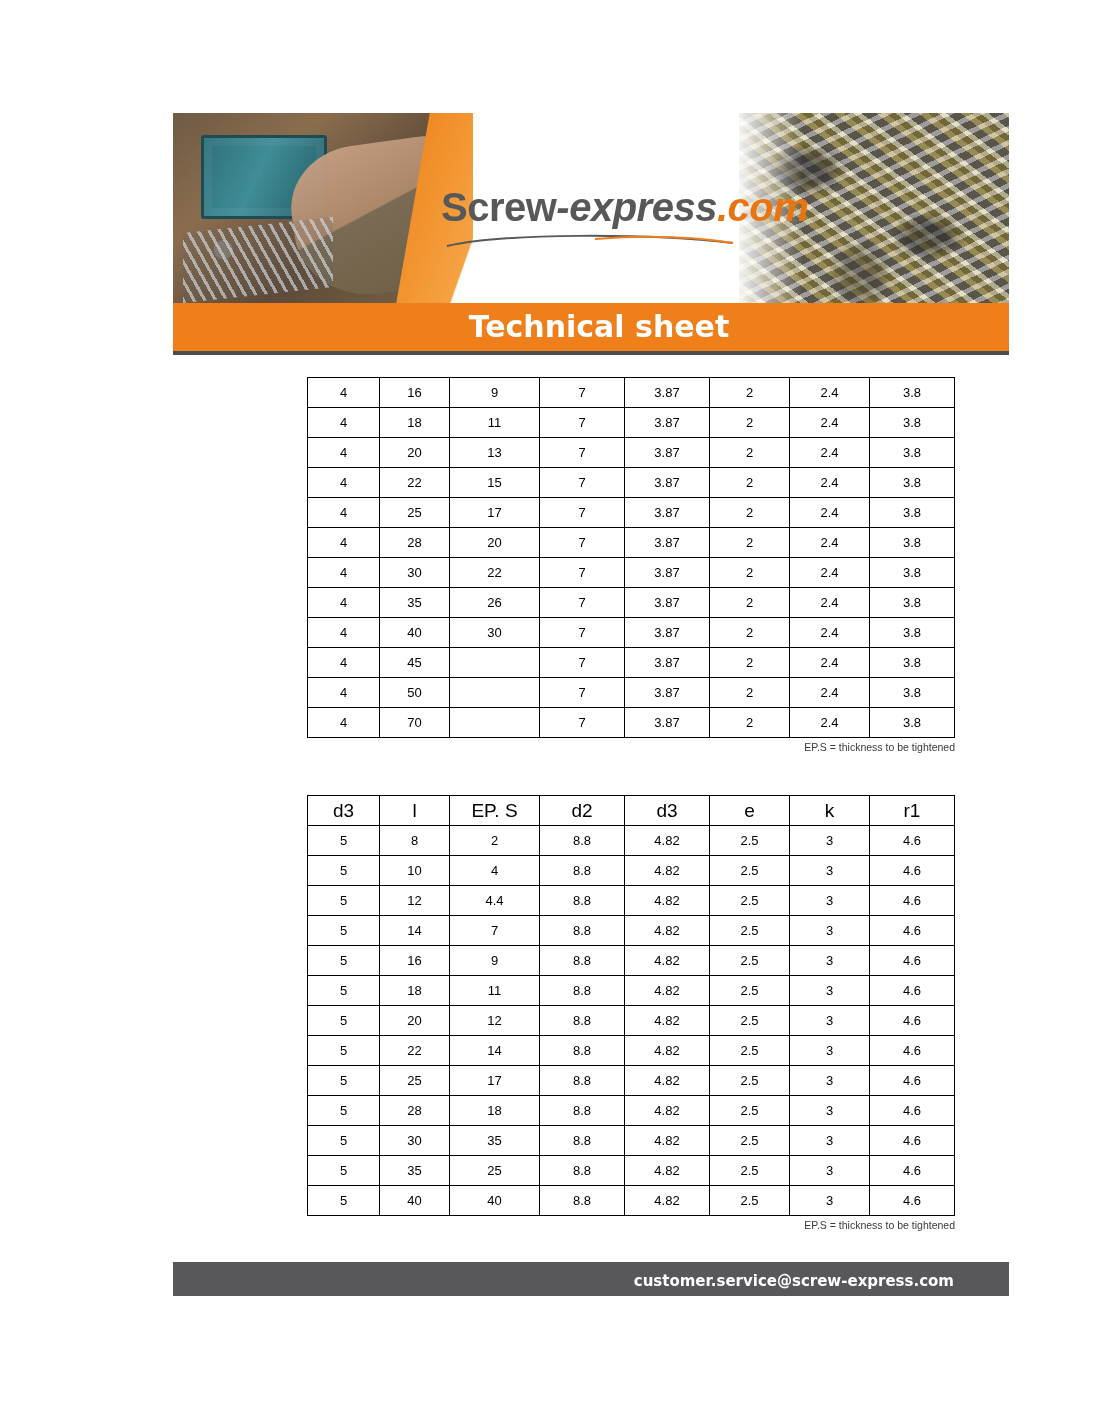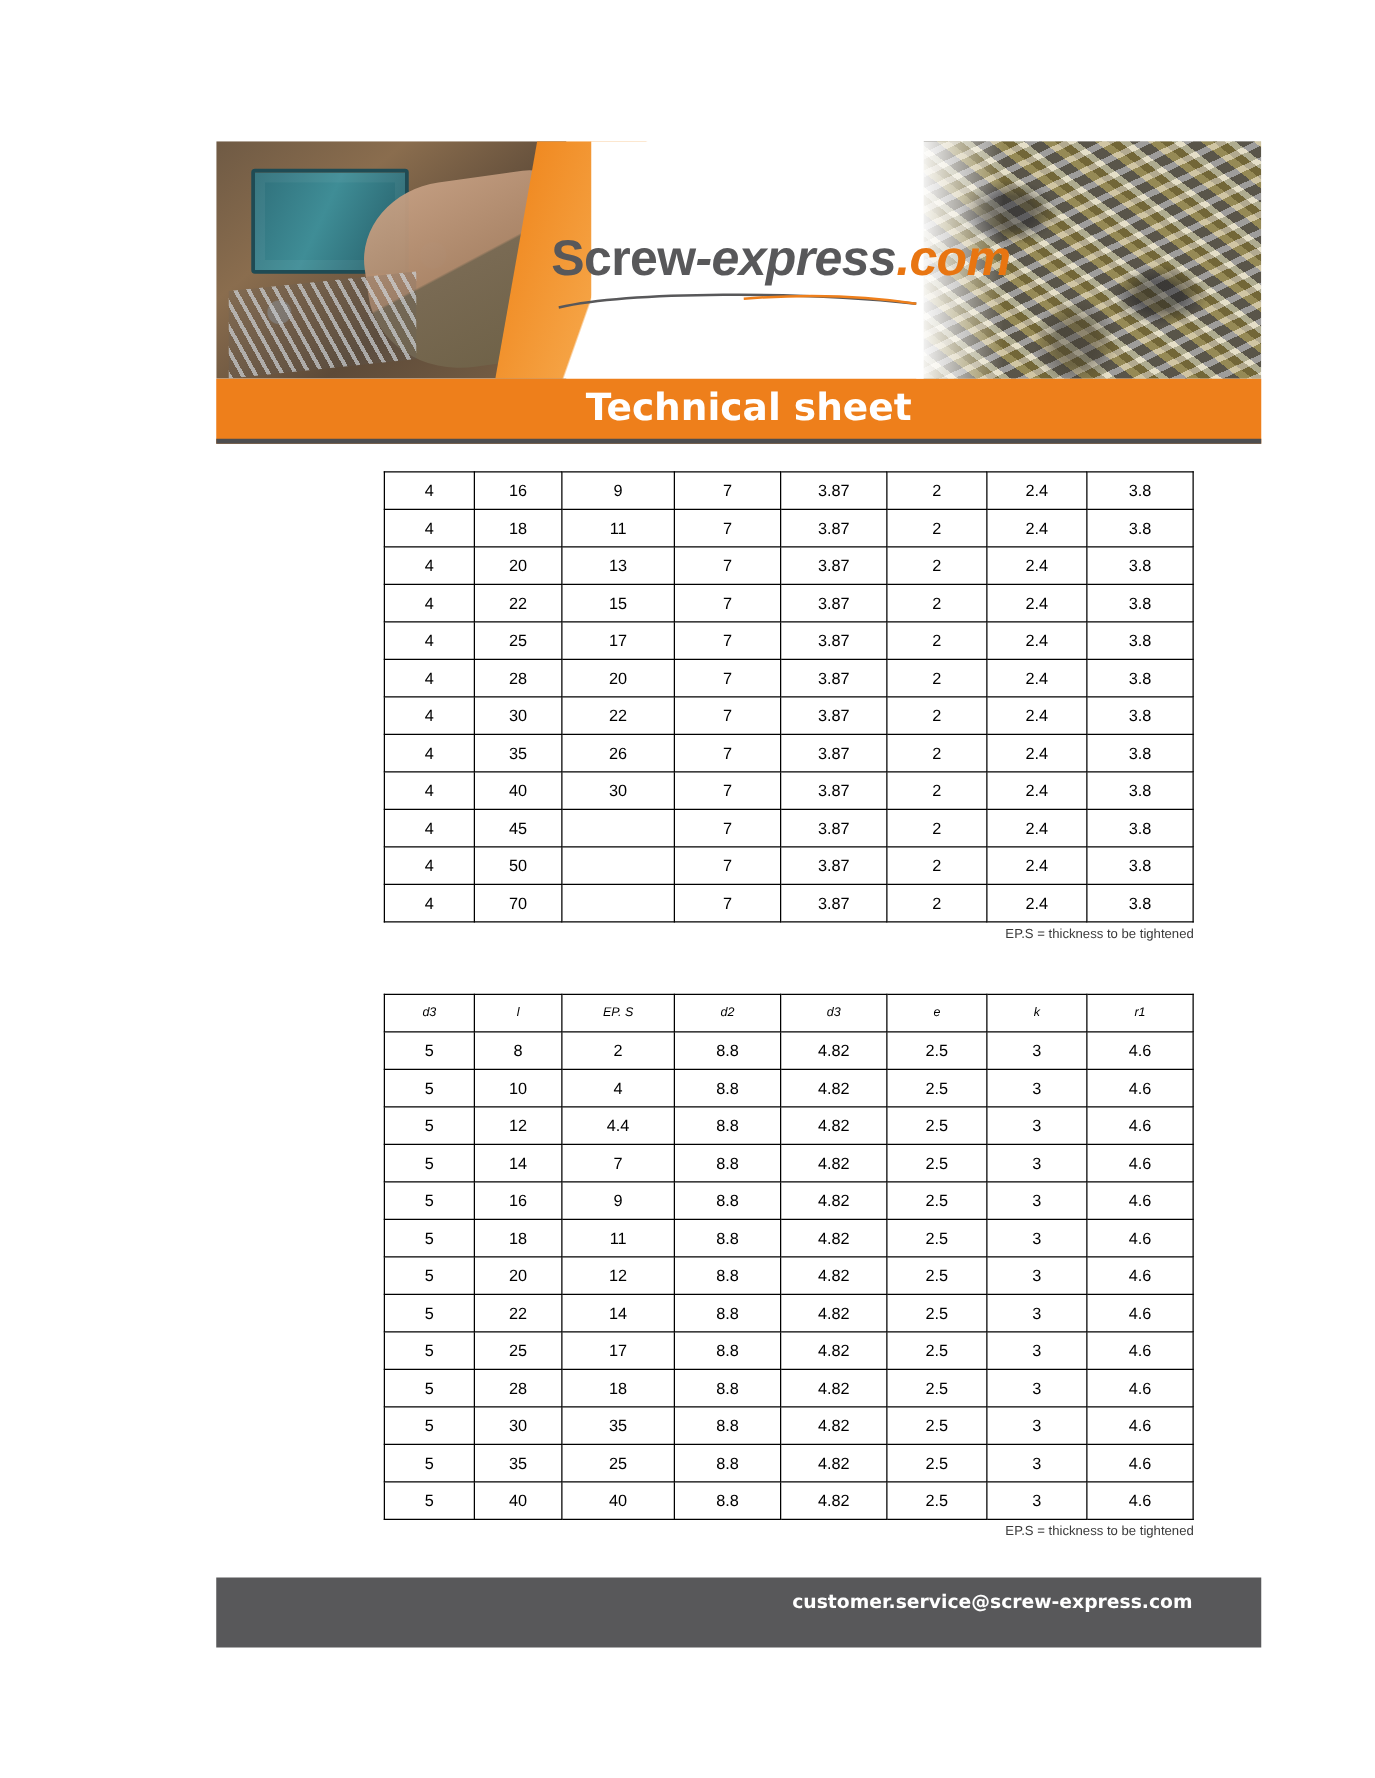--- a/index.html
+++ b/index.html
@@ -171,22 +171,21 @@
   table.spec td, table.spec th {
     border: 1px solid #000000;
     height: 29px;
     font-size: 13px;
     text-align: center;
     font-weight: normal;
     padding: 0;
     color: #000;
   }
   table.spec th {
-    font-style: italic;
-    font-size: 10px;
+    font-size: 19px;
   }
   td.left { text-align: left; padding-left: 8px; }
   .col-a { width: 72px; }
   .col-b { width: 70px; }
   .col-c { width: 90px; }
   .col-d { width: 85px; }
   .col-e { width: 85px; }
   .col-f { width: 80px; }
   .col-g { width: 80px; }
   .col-h { width: 85px; }
@@ -201,21 +200,21 @@
 
   #table1-wrap { left: 266px; top: 377px; }
   #table2-wrap { left: 266px; top: 795px; }
 
   
   .footer {
     position: absolute;
     left: 132px;
     top: 1262px;
     width: 836px;
-    height: 56px;
+    height: 34px;
     background: #58585a;
   }
   .footer-mail {
     position: absolute;
     right: 55px;
     top: 10px;
     color: #ffffff;
     font-size: 15px;
     font-weight: bold;
     font-family: "DejaVu Sans", sans-serif;

